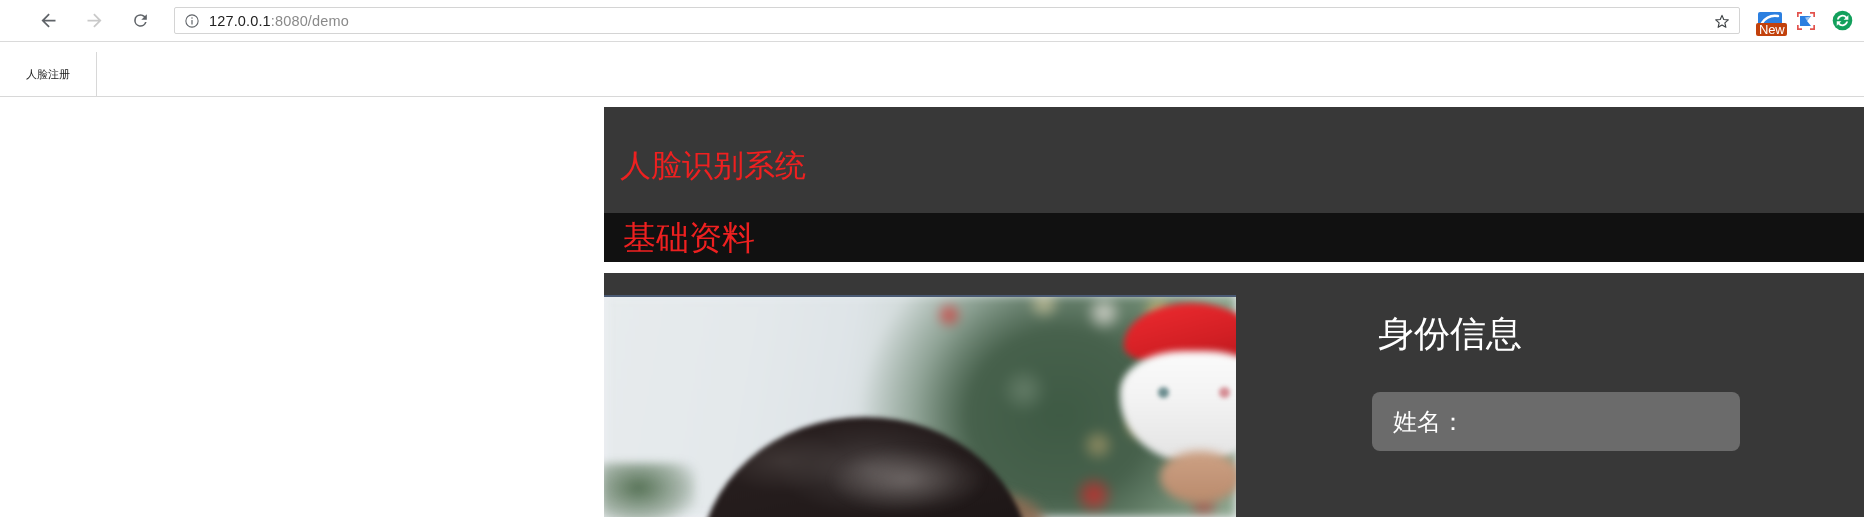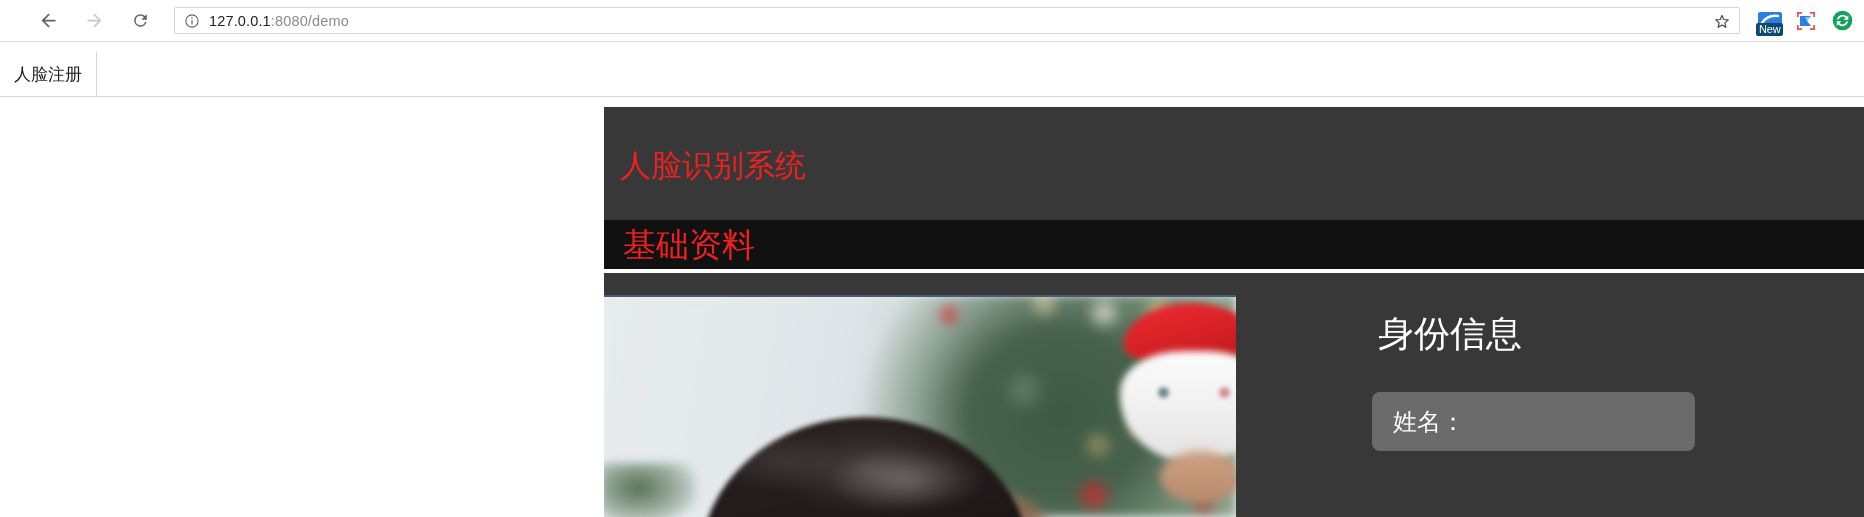--- a/index.html
+++ b/index.html
@@ -89,23 +89,23 @@
   .ext-btn {
     width: 32px; height: 32px;
     margin-left: 4px;
     display: flex; align-items: center; justify-content: center;
     position: relative;
     cursor: pointer;
   }
   .badge-new {
     position: absolute;
     left: 2px; bottom: 1px;
-    background: #0c4a6e;
+    background: #c2410c;
     color: #ffffff;
-    font-size: 11px;
+    font-size: 13px;
     line-height: 11px;
     padding: 1px 3px 1px 3px;
     border-radius: 2px;
     font-family: "Liberation Sans", sans-serif;
     letter-spacing: -0.2px;
   }
 
   .chrome-sep {
     position: absolute;
     left: 0; top: 41px;
@@ -122,21 +122,21 @@
     height: 45px;
   }
   .tab {
     position: absolute;
     top: 0;
     height: 45px;
     display: flex;
     align-items: center;
     justify-content: center;
     box-sizing: border-box;
-    font-size: 17px;
+    font-size: 11px;
     color: #1a1a1a;
     font-family: Liberation Mono, monospace;
     cursor: pointer;
     background: transparent;
   }
   .tab.active {
     left: 0;
     width: 97px;
     border-right: 1px solid #d8d8d8;
     border-bottom: 1px solid #d8d8d8;
@@ -175,21 +175,21 @@
     margin-left: 16px;
     color: #ee2020;
     font-size: 31px;
     line-height: 1;
     font-weight: normal;
     font-family: "DejaVu Sans", "Liberation Sans", sans-serif;
     white-space: nowrap;
   }
   .app-subbar {
     position: absolute;
-    left: 0; top: 113px;
+    left: 0; top: 106px;
     width: 1260px;
     height: 49px;
     background: #111111;
     display: flex;
     align-items: center;
   }
   .app-subtitle {
     margin-left: 19px;
     color: #ee2020;
     font-size: 33px;
@@ -327,21 +327,21 @@
     color: #ffffff;
     font-size: 36px;
     line-height: 1;
     font-weight: normal;
     font-family: "DejaVu Sans", "Liberation Sans", sans-serif;
     white-space: nowrap;
   }
   .field-box {
     position: absolute;
     left: 136px; top: 106px;
-    width: 323px;
+    width: 368px;
     height: 59px;
     background: #6b6b6b;
     border-radius: 8px;
     box-sizing: border-box;
     display: flex;
     align-items: center;
     cursor: text;
   }
   .field-label {
     margin-left: 21px;

